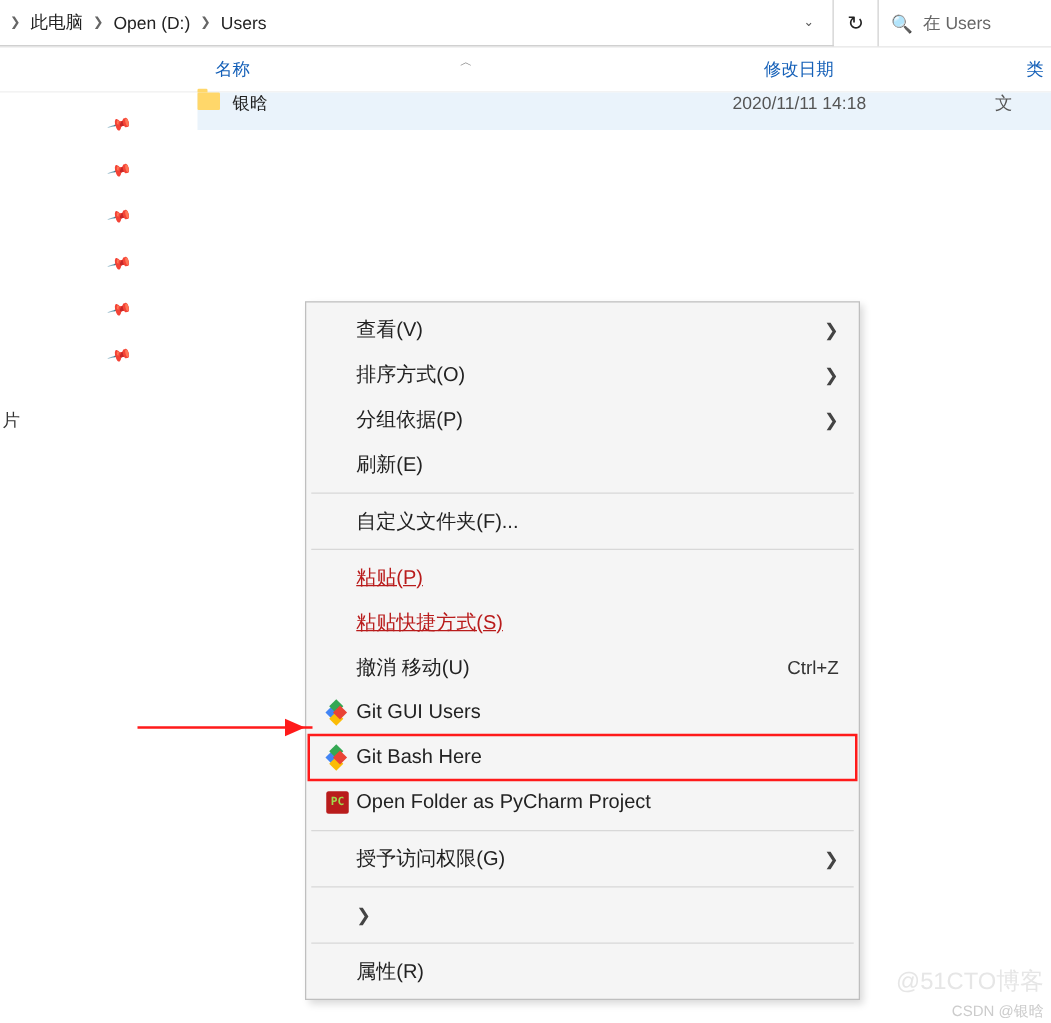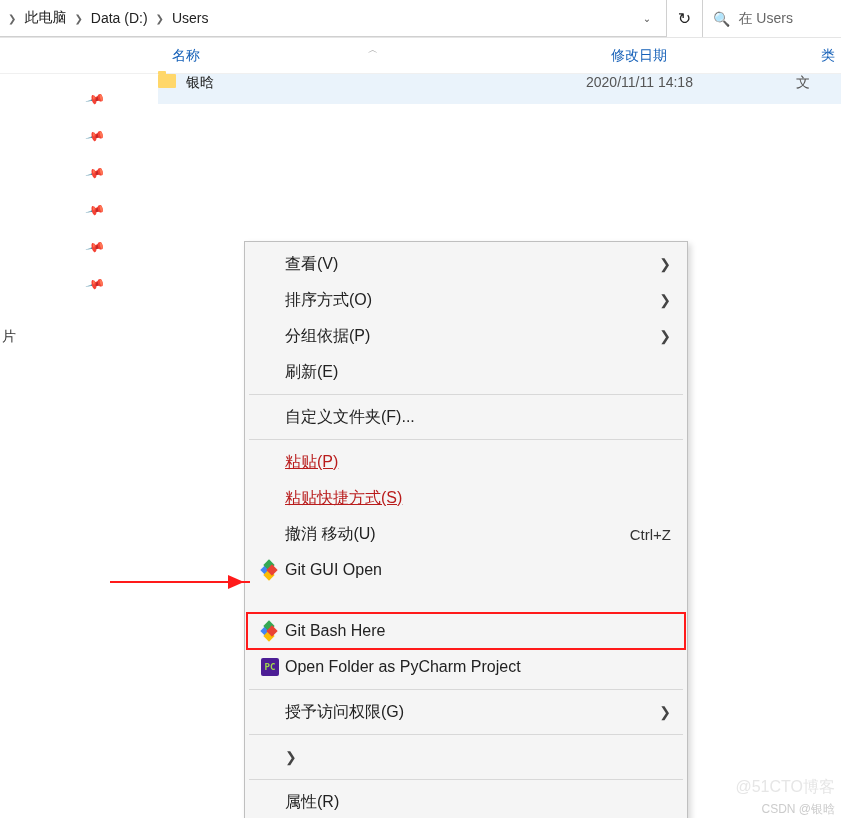--- a/index.html
+++ b/index.html
@@ -43,43 +43,43 @@
 
   
   .ctx { position: absolute; left: 244px; top: 241px; width: 444px; background: #f5f5f5; border: 1px solid #bfbfbf; box-shadow: 3px 3px 6px rgba(0,0,0,.15); padding: 4px 2px; font-size: 16px; }
   .ctx .mi { display: flex; align-items: center; height: 36px; padding: 0 14px 0 8px; cursor: default; position: relative; }
   .ctx .mi .mi-icon { width: 30px; display: flex; justify-content: center; align-items: center; }
   .ctx .mi .mi-label { flex: 1; }
   .ctx .mi .mi-sub { color: #444; font-size: 14px; }
   .ctx .mi .mi-shortcut { color: #333; font-size: 15px; }
   .ctx .mi.disabled { color: #b91c1c; text-decoration: underline; }
   .ctx .sep { height: 1px; background: #d8d8d8; margin: 4px 2px; }
-  .ctx .highlighted { outline: 2px solid #ff1a1a; outline-offset: -1px; margin-top: 25px; }
+  .ctx .highlighted { outline: 2px solid #ff1a1a; outline-offset: -1px; }
 
   .git-icon { width: 16px; height: 16px; position: relative; }
   .git-icon::before, .git-icon::after { content: ""; position: absolute; width: 8px; height: 8px; transform: rotate(45deg); }
   .git-icon::before { background: #4285f4; left: 0; top: 4px; }
   .git-icon::after { background: #ea4335; left: 6px; top: 4px; }
   .git-icon span { position: absolute; width: 8px; height: 8px; background: #34a853; transform: rotate(45deg); left: 3px; top: -1px; }
   .git-icon i { position: absolute; width: 8px; height: 8px; background: #fbbc05; transform: rotate(45deg); left: 3px; top: 9px; }
 
-  .pycharm-icon { width: 18px; height: 18px; background: #4c1d95; display: flex; align-items: center; justify-content: center; color: #9fd94b; font-size: 9px; font-weight: bold; font-family: monospace; border-radius: 2px; }
+  .pycharm-icon { width: 18px; height: 18px; background: #b91c1c; display: flex; align-items: center; justify-content: center; color: #9fd94b; font-size: 9px; font-weight: bold; font-family: monospace; border-radius: 2px; }
 
   .watermark { position: absolute; right: 6px; bottom: 0; color: #ccc; font-size: 12px; }
-  .watermark2 { position: absolute; right: 6px; bottom: 20px; color: #e6e6e6; font-size: 16px; }
+  .watermark2 { position: absolute; right: 6px; bottom: 20px; color: #e6e6e6; font-size: 19px; }
 </style>
 </head>
 <body>
 
 <div class="address-bar">
   <div class="breadcrumb">
     <span class="bc-sep">❯</span>
     <span class="bc-item">此电脑</span>
     <span class="bc-sep">❯</span>
-    <span class="bc-item">Data (D:)</span>
+    <span class="bc-item">Open (D:)</span>
     <span class="bc-sep">❯</span>
     <span class="bc-item">Users</span>
     <span style="flex:1"></span>
     <span class="bc-dd">⌄</span>
   </div>
   <div class="refresh-btn">
     <span>↻</span>
   </div>
   <div class="search-box">
     <span class="sicon">🔍</span>
@@ -157,21 +157,21 @@
       <span class="mi-label">撤消 移动(U)</span>
       <span class="mi-shortcut">Ctrl+Z</span>
     </div>
   <div class="mi">
       <span class="mi-icon">
         <span class="git-icon">
           <span></span>
           <i></i>
         </span>
       </span>
-      <span class="mi-label">Git GUI Open</span>
+      <span class="mi-label">Git GUI Users</span>
     </div>
   <div class="mi highlighted">
       <span class="mi-icon">
         <span class="git-icon">
           <span></span>
           <i></i>
         </span>
       </span>
       <span class="mi-label">Git Bash Here</span>
     </div>

